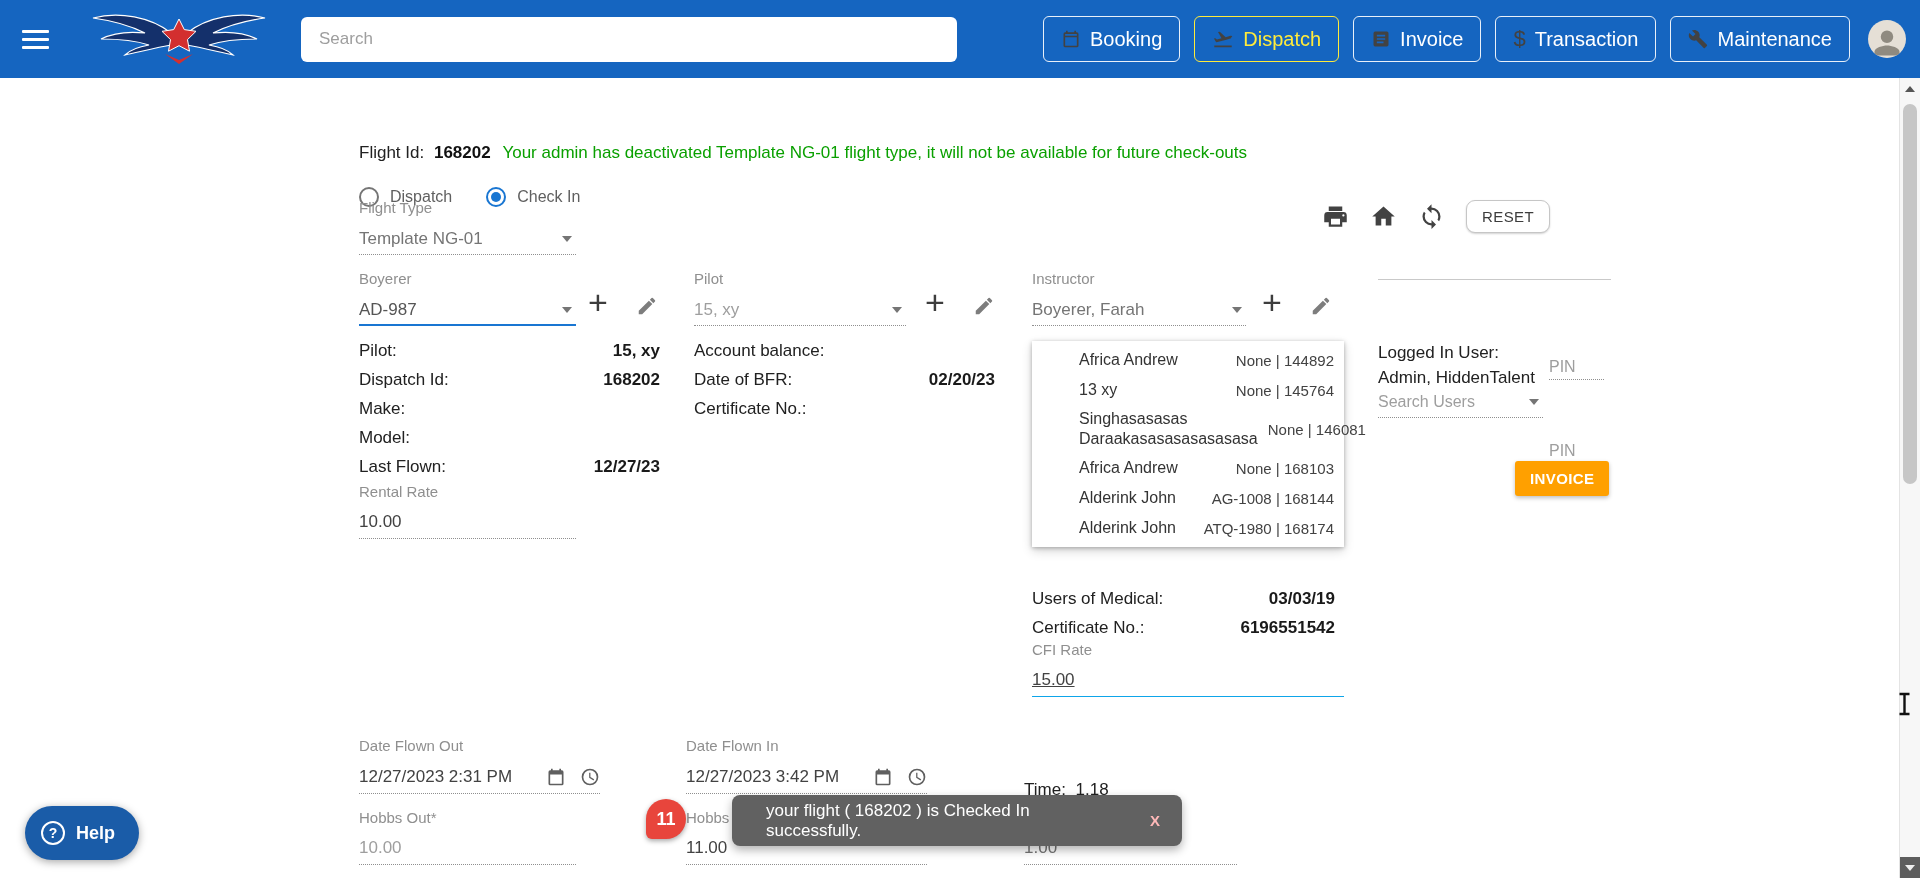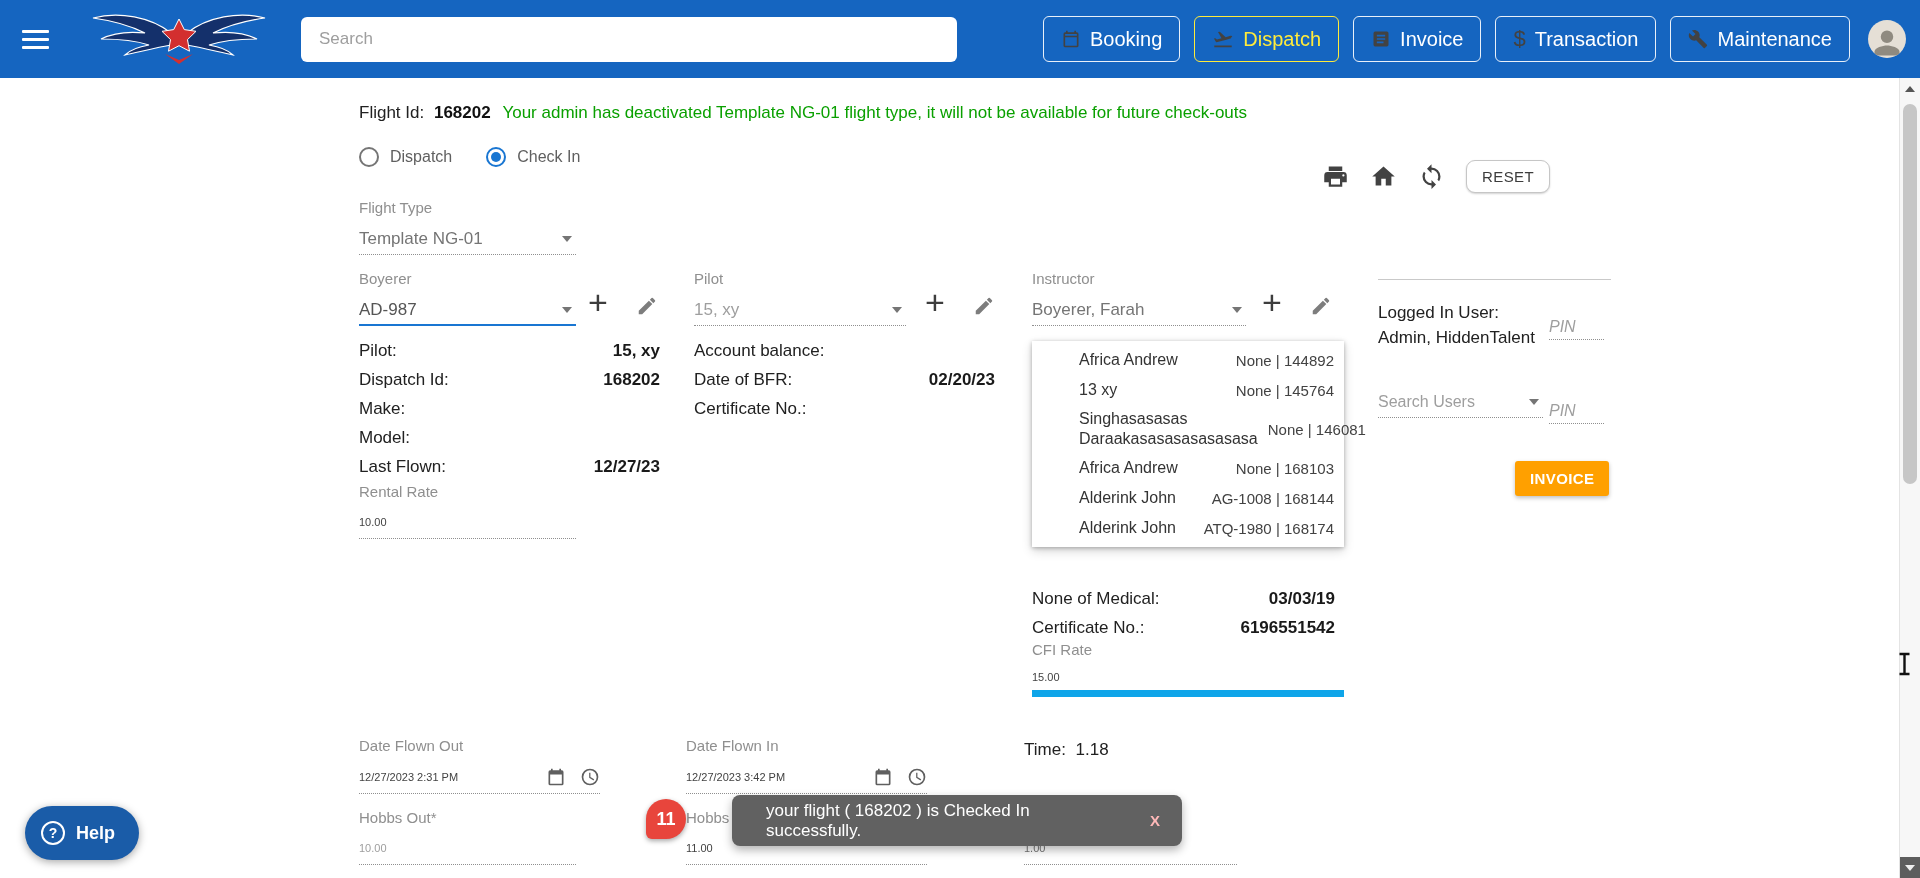--- a/index.html
+++ b/index.html
@@ -1,19 +1,19 @@
 <!DOCTYPE html>
 <html><head>
 <meta charset="utf-8">
 <style>
   * { margin:0; padding:0; box-sizing:border-box; }
   html,body { width:1920px; height:878px; }
   body { font-family:"Liberation Sans","DejaVu Sans",sans-serif; background:#fff; overflow:hidden; }
   .page { position:relative; width:1920px; height:878px; background:#fff; overflow:hidden; }
-  .abs { position:absolute; }
+  .abs { position:absolute;margin-top:40px; }
 
   
   .topbar { position:absolute; top:0; left:0; width:1920px; height:78px; background:#1565C0; display:flex; align-items:center; padding:0 14px 0 22px; gap:18px; z-index:30; }
   .burger { width:27px; display:flex; flex-direction:column; gap:5px; cursor:pointer; flex:0 0 auto; }
   .burger span { height:3px; background:#fff; border-radius:1px; }
   .logo { flex:0 0 auto; margin-left:14px; }
   .search { width:656px; height:45px; border:none; border-radius:6px; padding:0 18px; font-size:17px; color:#333; outline:none; font-family:inherit; margin-left:6px; }
   .search::placeholder { color:#9e9e9e; }
   .nav { margin-left:auto; display:flex; gap:14px; align-items:center; }
   .navbtn { height:46px; border:1px solid rgba(255,255,255,.9); border-radius:6px; background:transparent; color:#fff; font-size:20px; display:flex; align-items:center; gap:9px; padding:0 17px; cursor:pointer; font-family:inherit; white-space:nowrap; }
@@ -23,37 +23,37 @@
   
   .flabel { position:absolute; font-size:15px; color:#8f8f8f; }
   .sel { position:absolute; height:31px; border-bottom:1px dotted #8f8f8f; display:flex; justify-content:space-between; align-items:center; font-size:17px; color:#757575; cursor:pointer; }
   .sel.focus { border-bottom:2px solid #1976D2; color:#555; }
   .caret { width:0; height:0; border-left:5px solid transparent; border-right:5px solid transparent; border-top:6px solid #757575; margin-right:4px; flex:0 0 auto; }
   .plus { position:absolute; font-size:34px; font-weight:300; color:#3d3d3d; line-height:28px; cursor:pointer; }
   .pencil { position:absolute; color:#7d7d7d; cursor:pointer; }
   .rows { position:absolute; display:flex; flex-direction:column; }
   .drow { display:flex; justify-content:space-between; align-items:baseline; height:29px; font-size:17px; color:#212121; }
   .bv { font-weight:700; color:#1a1a1a; }
-  .input-line { position:absolute; height:33px; display:flex; align-items:center; font-size:11px; color:#424242; border-bottom:1px dotted #8f8f8f; }
-  .input-line.solid { border-bottom:7px solid #0ea5e9; }
+  .input-line { position:absolute; height:33px; display:flex; align-items:center; font-size:17px; color:#424242; border-bottom:1px dotted #8f8f8f; }
+  .input-line.solid { border-bottom:1px solid #0ea5e9;text-decoration:underline; }
 
   .icon-btn { color:#424242; cursor:pointer; display:inline-flex; }
   .reset { border:1px solid #c6c6c6; background:#fff; border-radius:9px; font-size:15px; color:#3c3c3c; padding:7px 15px; letter-spacing:.4px; box-shadow:0 1px 2px rgba(0,0,0,.18); cursor:pointer; font-family:inherit; font-weight:500; }
 
   .radio { width:20px; height:20px; border-radius:50%; border:2px solid #757575; position:relative; flex:0 0 auto; }
   .radio.checked { border-color:#1976D2; }
   .radio.checked::after { content:""; position:absolute; inset:3px; border-radius:50%; background:#1976D2; }
   .rlabel { font-size:16px; color:#5f5f5f; }
 
   .ddl { position:absolute; background:#fff; box-shadow:0 1px 4px rgba(0,0,0,.28), 0 4px 10px rgba(0,0,0,.16); padding:4px 0; z-index:10; }
   .ddl-item { display:flex; justify-content:space-between; align-items:center; gap:10px; padding:4px 10px; min-height:30px; font-size:16px; color:#333; cursor:pointer;margin-left:37px; }
   .ddl-item .nm { flex:1; line-height:1.25; }
   .ddl-item .cd { white-space:nowrap; font-size:15px; color:#424242; }
 
-  .pin { border:none; border-bottom:1px dotted #8f8f8f; width:55px; font-size:16px; padding:3px 0; outline:none; background:transparent; color:#424242; font-family:inherit;font-style:italic; }
+  .pin { border:none; border-bottom:1px dotted #8f8f8f; width:55px; font-size:16px; padding:3px 0; outline:none; background:transparent; color:#424242; font-family:inherit; }
   .pin::placeholder { color:#9e9e9e; }
   .invoice { position:absolute; background:#FFA000; color:#fff; border:none; border-radius:3px; font-weight:700; font-size:15px; padding:9px 15px; letter-spacing:.4px; cursor:pointer; box-shadow:0 2px 4px rgba(0,0,0,.25); font-family:inherit; }
 
   .toast { position:absolute; background:#616161; color:#fff; border-radius:4px; display:flex; align-items:center; font-size:17px; padding:0 22px; box-shadow:0 4px 10px rgba(0,0,0,.3); z-index:25; }
   .toast .x { margin-left:auto; color:#ffb9b9; font-weight:700; font-size:15px; cursor:pointer; padding-left:30px; }
   .badge { position:absolute; width:40px; height:40px; border-radius:50% 50% 50% 6px; background:#E8453C; color:#fff; font-weight:700; font-size:18px; display:flex; align-items:center; justify-content:center; box-shadow:0 2px 5px rgba(0,0,0,.35); z-index:26; }
   .help { position:absolute; background:#1A5CA8; border:none; border-radius:27px; height:54px; display:flex; align-items:center; gap:11px; padding:0 24px 0 16px; color:#fff; cursor:pointer; box-shadow:0 2px 8px rgba(0,0,0,.35); z-index:26; font-family:inherit; }
   .help .q { width:24px; height:24px; border:2px solid #fff; border-radius:50%; display:flex; align-items:center; justify-content:center; font-size:14px; font-weight:700; }
   .help .hl { font-size:18px; font-weight:700; }
 
@@ -269,21 +269,21 @@
         <span class="cd">AG-1008 | 168144</span>
       </div>
     <div class="ddl-item">
         <span class="nm">Alderink John</span>
         <span class="cd">ATQ-1980 | 168174</span>
       </div>
   </div>
 
   <div class="rows" style="left:1032px; top:589px; width:303px;">
     <div class="drow">
-        <span>None of Medical:</span>
+        <span>Users of Medical:</span>
         <span class="bv">03/03/19</span>
       </div>
     <div class="drow">
         <span>Certificate No.:</span>
         <span class="bv">6196551542</span>
       </div>
   </div>
   <div class="flabel" style="left:1032px; top:641px;">CFI Rate</div>
   <div class="input-line solid" style="left:1032px; top:664px; width:312px;">
       <span>15.00</span>

